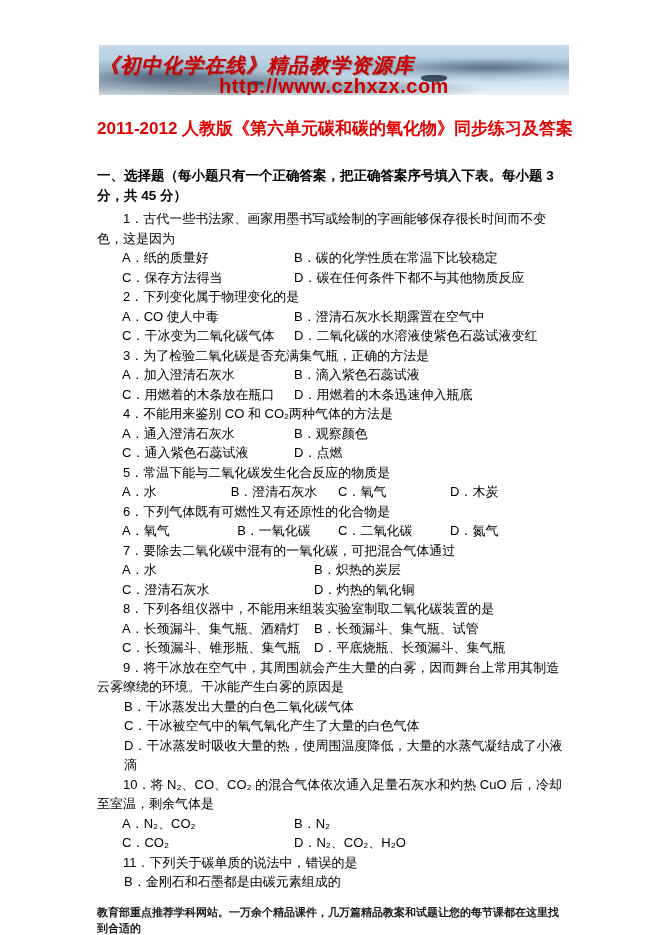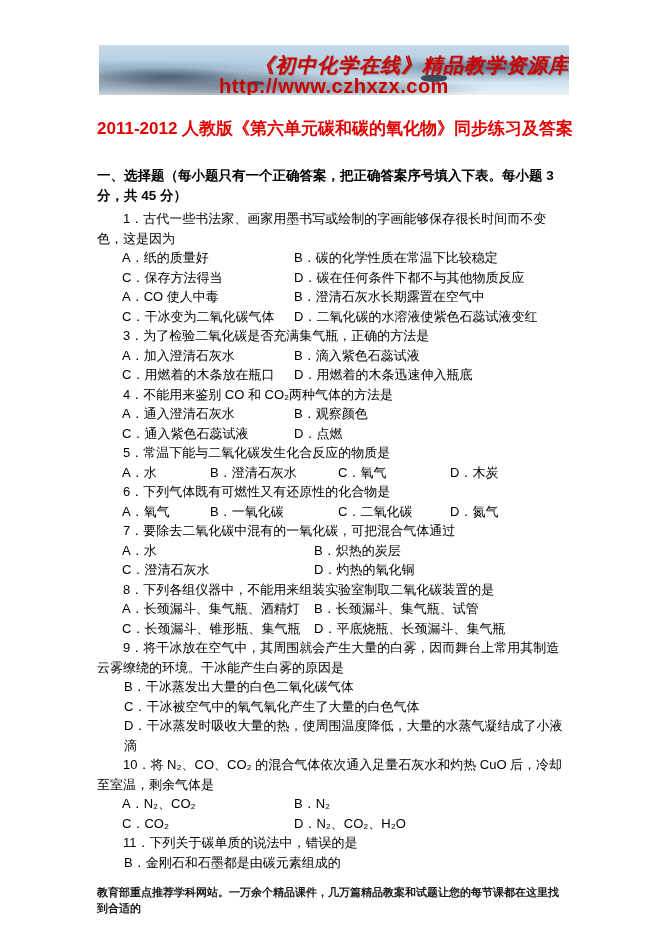--- a/index.html
+++ b/index.html
@@ -53,21 +53,21 @@
   .shape-boat {
     left: 322px; top: 30px; width: 26px; height: 7px;
     background: #1d2940; border-radius: 40% 40% 60% 60%; opacity: 0.8;
   }
   .shape-boat-small {
     left: 150px; top: 36px; width: 14px; height: 4px;
     background: #2a3850; border-radius: 50%; opacity: 0.7;
   }
   .banner-title {
     position: absolute; left: 0; right: 0; top: 7px;
-    text-align: right;
+    text-align: left;
     font-family: "DejaVu Serif", serif;
     font-style: italic;
     font-weight: bold;
     font-size: 20px;
     letter-spacing: 1px;
     color: var(--banner_red);
     text-shadow: 1px 1px 0 rgba(120,0,0,0.35);
     white-space: nowrap;
   }
   .banner-url {
@@ -106,21 +106,21 @@
   .orow {
     margin: 0;
     padding-left: 25px;
     font-size: 13px;
     line-height: 19.5px;
   }
   .opt { display: inline-block; vertical-align: top; }
   .colA  { width: 172px; }
   .colAw { width: 192px; }
   .c4a { width: 88px; }
-  .c4b { width: 128px; }
+  .c4b { width: 128px; text-align: center; }
   .c4c { width: 112px; }
   .orow-single { padding-left: 27px; }
 
   
   .footer {
     margin-top: 12px;
     font-size: 11px;
     font-weight: bold;
     line-height: 16px;
     color: #1a1a1a;
@@ -148,20 +148,21 @@
     <h2 class="section-heading">一、选择题（每小题只有一个正确答案，把正确答案序号填入下表。每小题 3 分，共 45 分）</h2>
 
     <p class="q">1．古代一些书法家、画家用墨书写或绘制的字画能够保存很长时间而不变色，这是因为</p>
     <div class="orow">
       <span class="opt colA">A．纸的质量好</span><span class="opt">B．碳的化学性质在常温下比较稳定</span>
     </div>
     <div class="orow">
       <span class="opt colA">C．保存方法得当</span><span class="opt">D．碳在任何条件下都不与其他物质反应</span>
     </div>
 
+    <p class="q">2．下列变化属于物理变化的是</p>
     <div class="orow">
       <span class="opt colA">A．CO 使人中毒</span><span class="opt">B．澄清石灰水长期露置在空气中</span>
     </div>
     <div class="orow">
       <span class="opt colA">C．干冰变为二氧化碳气体</span><span class="opt">D．二氧化碳的水溶液使紫色石蕊试液变红</span>
     </div>
 
     <p class="q">3．为了检验二氧化碳是否充满集气瓶，正确的方法是</p>
     <div class="orow">
       <span class="opt colA">A．加入澄清石灰水</span><span class="opt">B．滴入紫色石蕊试液</span>

